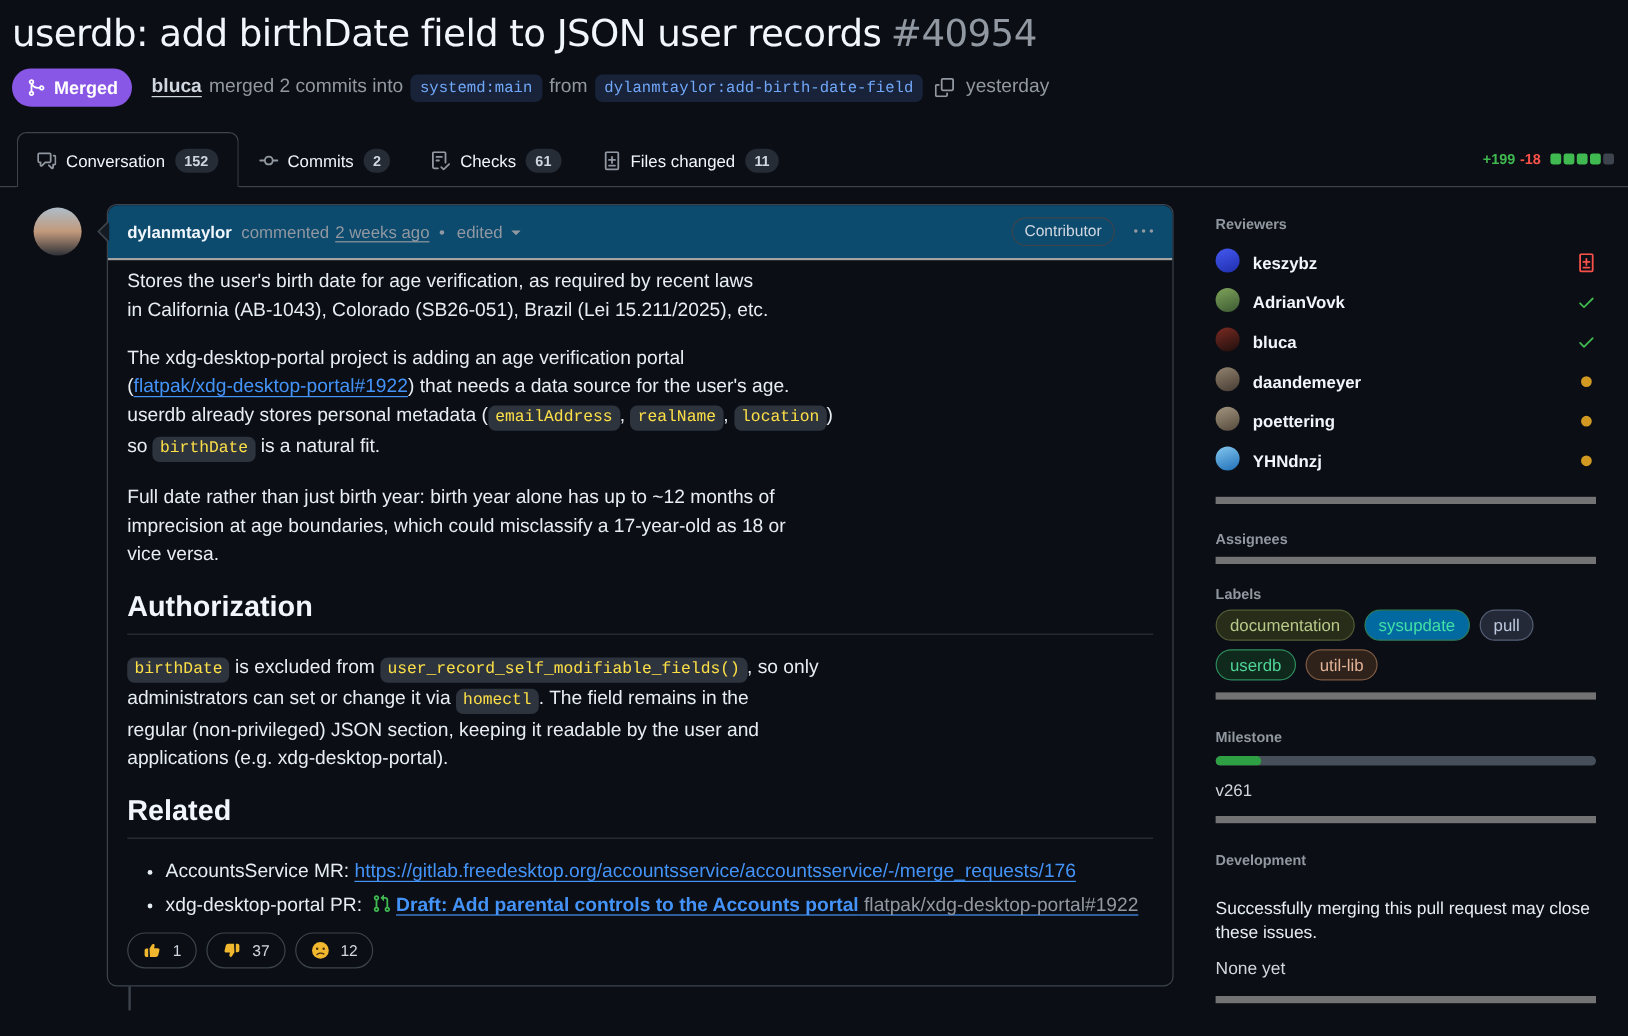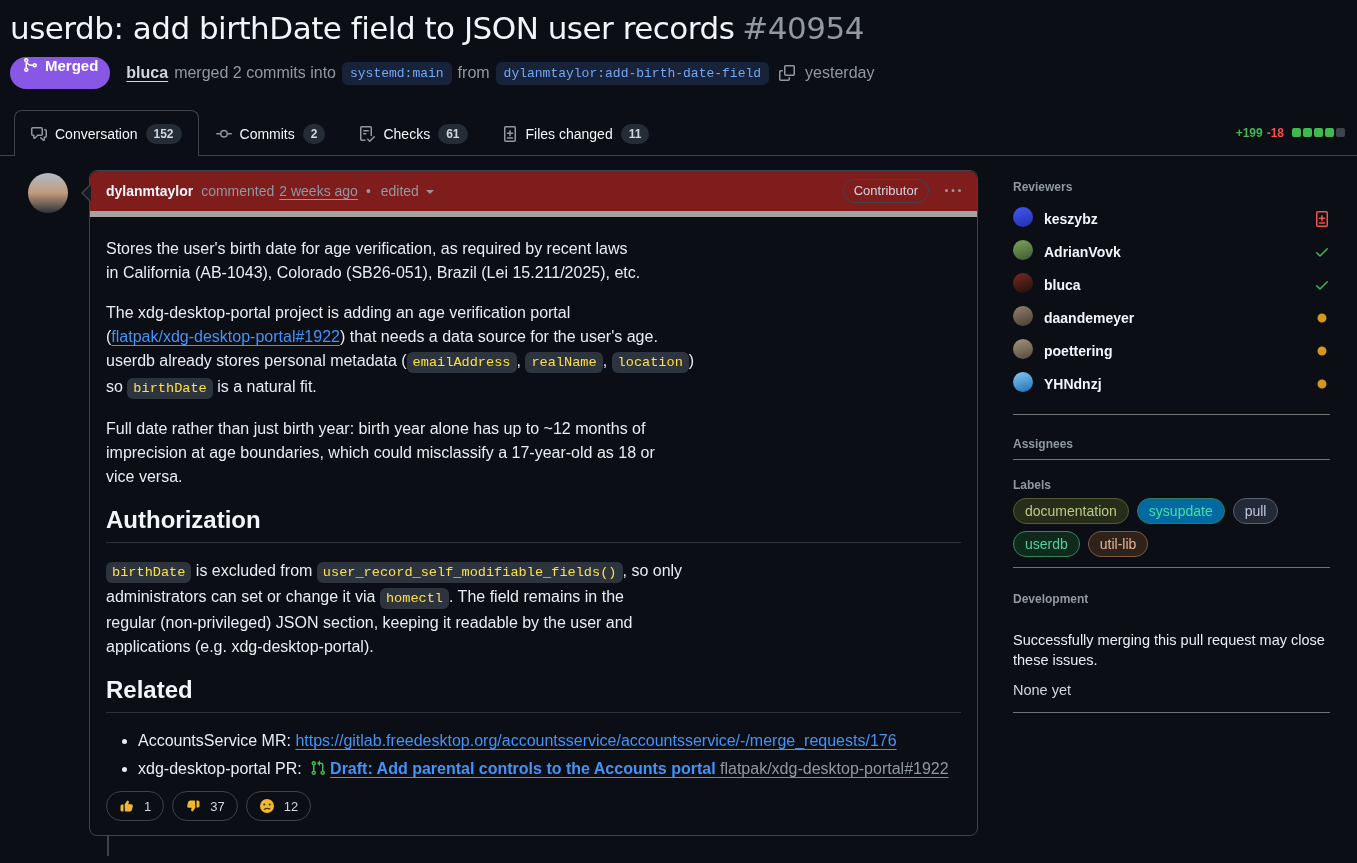--- a/index.html
+++ b/index.html
@@ -4,62 +4,62 @@
 <style>
 *{box-sizing:border-box}
 html,body{margin:0;padding:0}
 body{width:1357px;height:863px;background:#0b0e14;color:#f0f6fc;font-family:"Liberation Sans",sans-serif;overflow:hidden}
 a{text-decoration:none;color:inherit;cursor:pointer}
 svg{flex:none}
 .pr-header{padding:8px 24px 0 10px}
 .pr-title{margin:0;font-size:31px;line-height:40px;font-weight:400;color:#f0f6fc;font-family:"DejaVu Sans",sans-serif;letter-spacing:-0.5px}
 .pr-number{color:#9198a1;font-weight:400;margin-left:8px}
 .byline{display:flex;align-items:center;margin-top:9px;font-size:16px;color:#9198a1;gap:6px;flex-wrap:nowrap}
-.merged-badge{display:inline-flex;align-items:flex-start;gap:7px;background:#8957e5;color:#fff;border-radius:999px;padding:0 12px;height:32px;font-size:15px;font-weight:600;margin-right:10px}
+.merged-badge{display:inline-flex;align-items:center;gap:7px;background:#8957e5;color:#fff;border-radius:999px;padding:0 12px;height:32px;font-size:15px;font-weight:600;margin-right:10px}
 .author-link{color:#d1d7e0;font-weight:600;text-decoration:underline;text-underline-offset:3px}
 .branch-label{font-family:"Liberation Mono",monospace;font-size:13px;color:#71a7f8;background:#18233a;border-radius:6px;padding:4px 8px}
 .copy-btn{color:#9198a1;display:inline-flex;margin:0 4px}
 .tabs{position:relative;display:flex;align-items:flex-end;margin-top:21px;padding:0 10px 0 14px;border-bottom:1px solid #3d444d}
 .tab{display:flex;align-items:center;gap:8px;padding:0 16px;height:46px;font-size:14px;color:#f0f6fc;border:1px solid transparent;border-bottom:none;border-radius:8px 8px 0 0;margin-bottom:-1px}
 .tab .ticon{color:#9198a1}
 .tab.active{border-color:#3d444d;background:#0b0e14;box-shadow:0 2px 0 #0b0e14}
 .counter{background:#262c36;color:#d1d7e0;border-radius:999px;font-size:12px;font-weight:600;padding:0 8px;height:20px;line-height:20px}
 .diffstat{margin-left:auto;align-self:center;display:flex;align-items:center;gap:4px;font-size:12px;font-weight:600;margin-right:2px}
 .diffstat .add{color:#3fb950}.diffstat .del{color:#f85149}
 .blocks{display:inline-flex;gap:2px;margin-left:4px}
 .blk{width:9px;height:9px;border-radius:2px}
 .blk.add{background:#3fb950}.blk.neutral{background:#3d444d}
 .content{display:flex;align-items:flex-start;margin-top:14px;padding:0 27px 0 28px}
 .timeline{width:950px;position:relative}
 .avatar-main{position:absolute;left:0;top:3px;width:40px;height:40px;border-radius:50%}
 .comment-card{margin-left:61px;border:1px solid #3d444d;border-radius:8px;position:relative;background:#0b0e14}
 .comment-card::before{content:"";position:absolute;top:13px;left:-9px;border-style:solid;border-width:9px 9px 9px 0;border-color:transparent #3d444d transparent transparent}
 .comment-card::after{content:"";position:absolute;top:14px;left:-7px;border-style:solid;border-width:8px 8px 8px 0;border-color:transparent #151b23 transparent transparent}
-.comment-header{display:flex;align-items:center;gap:5px;height:46px;background:#7f1d1d;border-bottom:6px solid #a3a3a3;border-radius:8px 8px 0 0;padding:0 16px;font-size:14px;color:#9198a1}
+.comment-header{display:flex;align-items:center;gap:5px;height:46px;background:#0c4a6e;border-bottom:2px solid #a3a3a3;border-radius:8px 8px 0 0;padding:0 16px;font-size:14px;color:#9198a1}
 .comment-author{font-weight:700;color:#f0f6fc;margin-right:3px}
 .time-link{color:#9198a1;text-decoration:underline;text-underline-offset:3px}
 .edited-group{display:inline-flex;align-items:center;gap:3px;margin-left:3px}
 .header-right{margin-left:auto;display:flex;align-items:center;gap:16px}
 .contributor{border:1px solid #3d444d;border-radius:999px;padding:0 10px;height:24px;line-height:22px;font-size:13px;color:#d1d7e0}
 .kebab{color:#9198a1;display:inline-flex}
-.comment-body{padding:20px 16px 0;font-size:16px;line-height:24px;color:#e6edf3}
+.comment-body{padding:6px 16px 0;font-size:16px;line-height:24px;color:#e6edf3}
 .comment-body p{margin:0 0 16px}
 .comment-body h2{font-size:24px;line-height:30px;font-weight:600;margin:6px 0 16px;padding-bottom:7px;border-bottom:1px solid #2c323b;color:#f0f6fc}
 .comment-body ul{margin:0 0 10px;padding-left:32px}
 .comment-body li{margin-top:4px}
 code.inline{font-family:"Liberation Mono",monospace;font-size:13.6px;background:#2e343e;border-radius:6px;padding:3px 6px;color:#fde047}
 a.md-link{color:#4493f8;text-decoration:underline;text-underline-offset:3px}
 a.md-link .link-title{font-weight:700}
 a.md-link .link-ref{color:#9198a1;font-weight:400}
 .inline-pr-icon{color:#3fb950;margin:0 4px;vertical-align:-2px}
 .reactions{display:flex;gap:8px;padding:0 16px 14px}
 .reaction{display:inline-flex;align-items:center;gap:9px;height:30px;padding:0 12px;border:1px solid #3d444d;border-radius:999px;font-size:13px;color:#d1d7e0;background:transparent}
 .tl-line{width:2px;height:20px;background:#3d444d;margin-left:79px}
 .sidebar{width:317px;margin-left:35px;font-size:14px}
-.sb-section{border-bottom:1px solid #737373}
+.sb-section{border-bottom:6px solid #737373}
 .sb-heading{font-size:12px;font-weight:600;color:#9198a1}
 .sec-reviewers{padding:10px 0 22px}
 .sec-assignees{padding:22px 0 8px}
 .sec-labels{padding:18px 0 10px}
 .sec-milestone{padding:24px 0 14px}
 .sec-development{padding:24px 0 14px}
 .reviewer-row{display:flex;align-items:flex-end;margin-top:13px;gap:11px}
 .reviewer-row .av{width:20px;height:20px;border-radius:50%}
 .reviewer-row .name{font-weight:700;font-size:14px;color:#f0f6fc;flex:1}
 .empty-text{margin-top:10px;font-size:15px;color:#e6edf3}
@@ -253,19 +253,26 @@
     <div class="sb-section sec-labels">
       <div class="sb-heading">Labels</div>
       <div class="labels-list" id="labels-list">
           <a class="label-pill" style="color: rgb(185, 201, 138); background: rgb(39, 45, 25); border-color: rgb(82, 92, 54);">documentation</a>
           <a class="label-pill" style="color: rgb(65, 224, 166); background: #0369a1; border-color: rgb(46, 122, 90);">sysupdate</a>
           <a class="label-pill" style="color: rgb(188, 200, 222); background: rgb(35, 41, 54); border-color: rgb(85, 95, 117);">pull</a>
           <a class="label-pill" style="color: rgb(79, 212, 152); background: rgb(15, 42, 28); border-color: rgb(47, 138, 93);">userdb</a>
           <a class="label-pill" style="color: rgb(227, 178, 151); background: rgb(46, 34, 26); border-color: rgb(126, 90, 67);">util-lib</a>
         </div>
     </div>
+    <div class="sb-section sec-milestone">
+      <div class="sb-heading">Milestone</div>
+      <div class="milestone-bar">
+          <div class="milestone-fill" id="milestone-fill" style="width: 12%;"></div>
+        </div>
+      <a class="milestone-name" style="display:block">v261</a>
+    </div>
     <div class="sb-section sec-development">
       <div class="sb-heading">Development</div>
       <div class="dev-text">Successfully merging this pull request may close these issues.</div>
       <div class="none-yet">None yet</div>
     </div>
   </aside>
 </div>
 
 </body></html>

